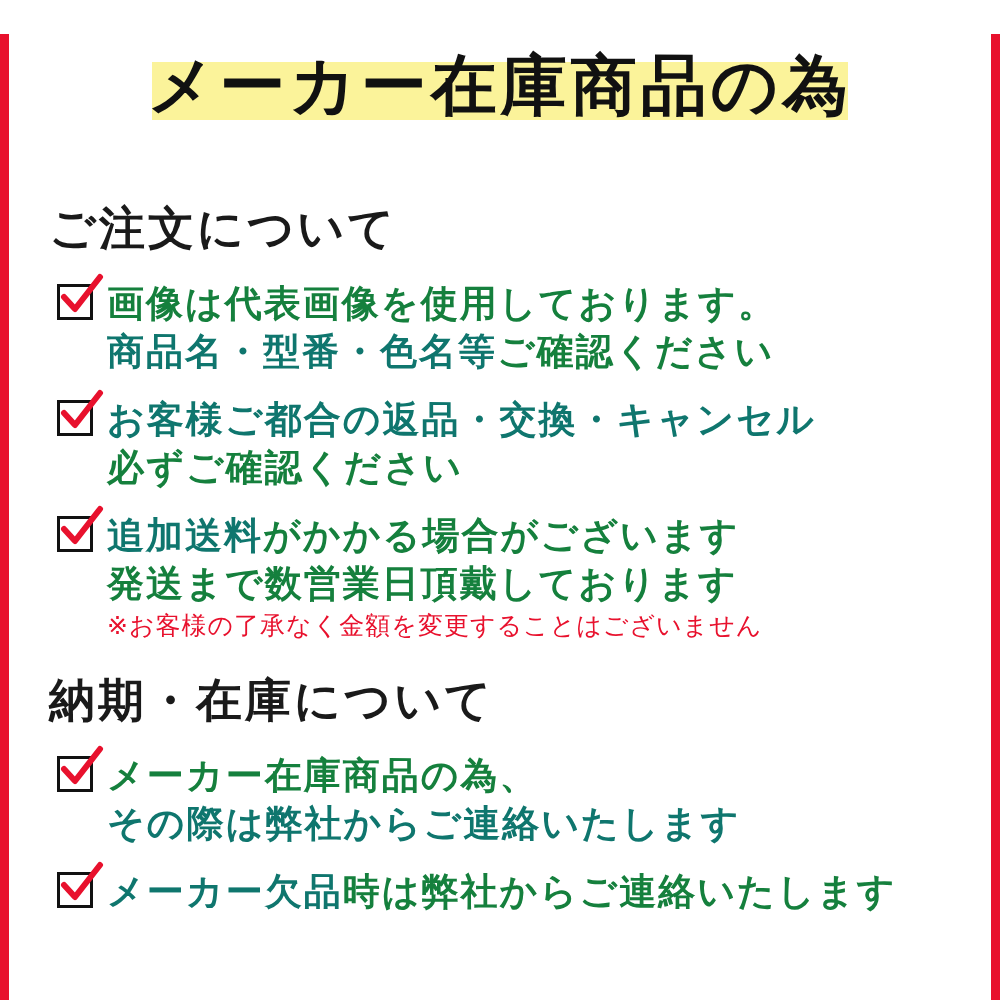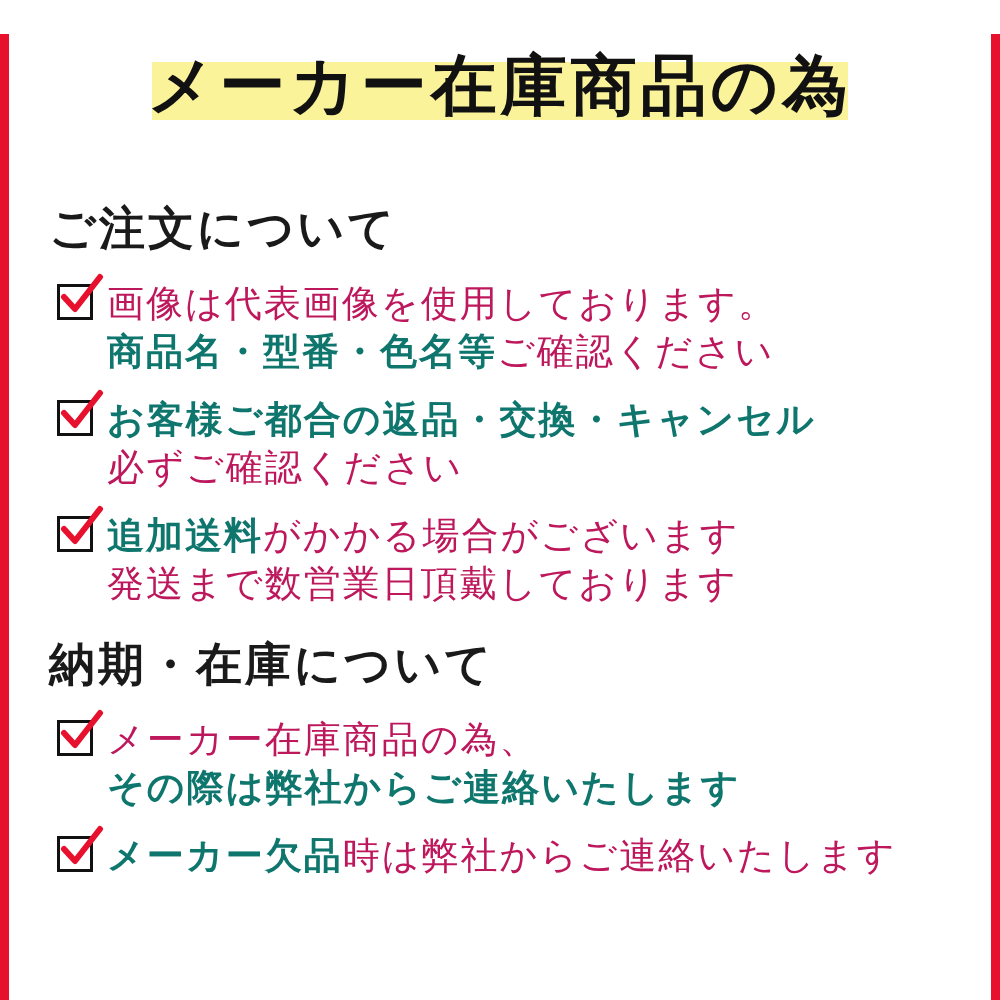--- a/index.html
+++ b/index.html
@@ -93,21 +93,21 @@
     overflow: visible;
   }
   .line {
     font-size: 37px;
     line-height: 48px;
     letter-spacing: 2px;
     color: #1a1a1a;
     white-space: nowrap;
   }
   .line .red { color: #0f766e; font-weight: 700; }
-  .line .blk { color: #be185d; font-weight: 400; }
+  .line .blk { color: #15803d; font-weight: 700; }
   .note {
     font-size: 25px;
     line-height: 36px;
     letter-spacing: 1px;
     color: #e8112d;
     white-space: nowrap;
   }
 </style>
 </head>
 <body>
@@ -143,20 +143,21 @@
     </div>
 
     <div class="item">
       <span class="check">
         <svg viewBox="0 0 46 46" aria-hidden="true">
             <path d="M6 22 L17 34 L42 2" fill="none" stroke="#e8112d" stroke-width="6" stroke-linecap="round" stroke-linejoin="round"></path>
           </svg>
       </span>
       <div class="line"><span class="red">追加送料</span><span class="blk">がかかる場合がございます</span></div>
       <div class="line"><span class="blk">発送まで数営業日頂戴しております</span></div>
+      <div class="note">※お客様の了承なく金額を変更することはございません</div>
     </div>
 
     <h2 class="section-heading sec2-heading">納期・在庫について</h2>
 
     <div class="item">
       <span class="check">
         <svg viewBox="0 0 46 46" aria-hidden="true">
             <path d="M6 22 L17 34 L42 2" fill="none" stroke="#e8112d" stroke-width="6" stroke-linecap="round" stroke-linejoin="round"></path>
           </svg>
       </span>

